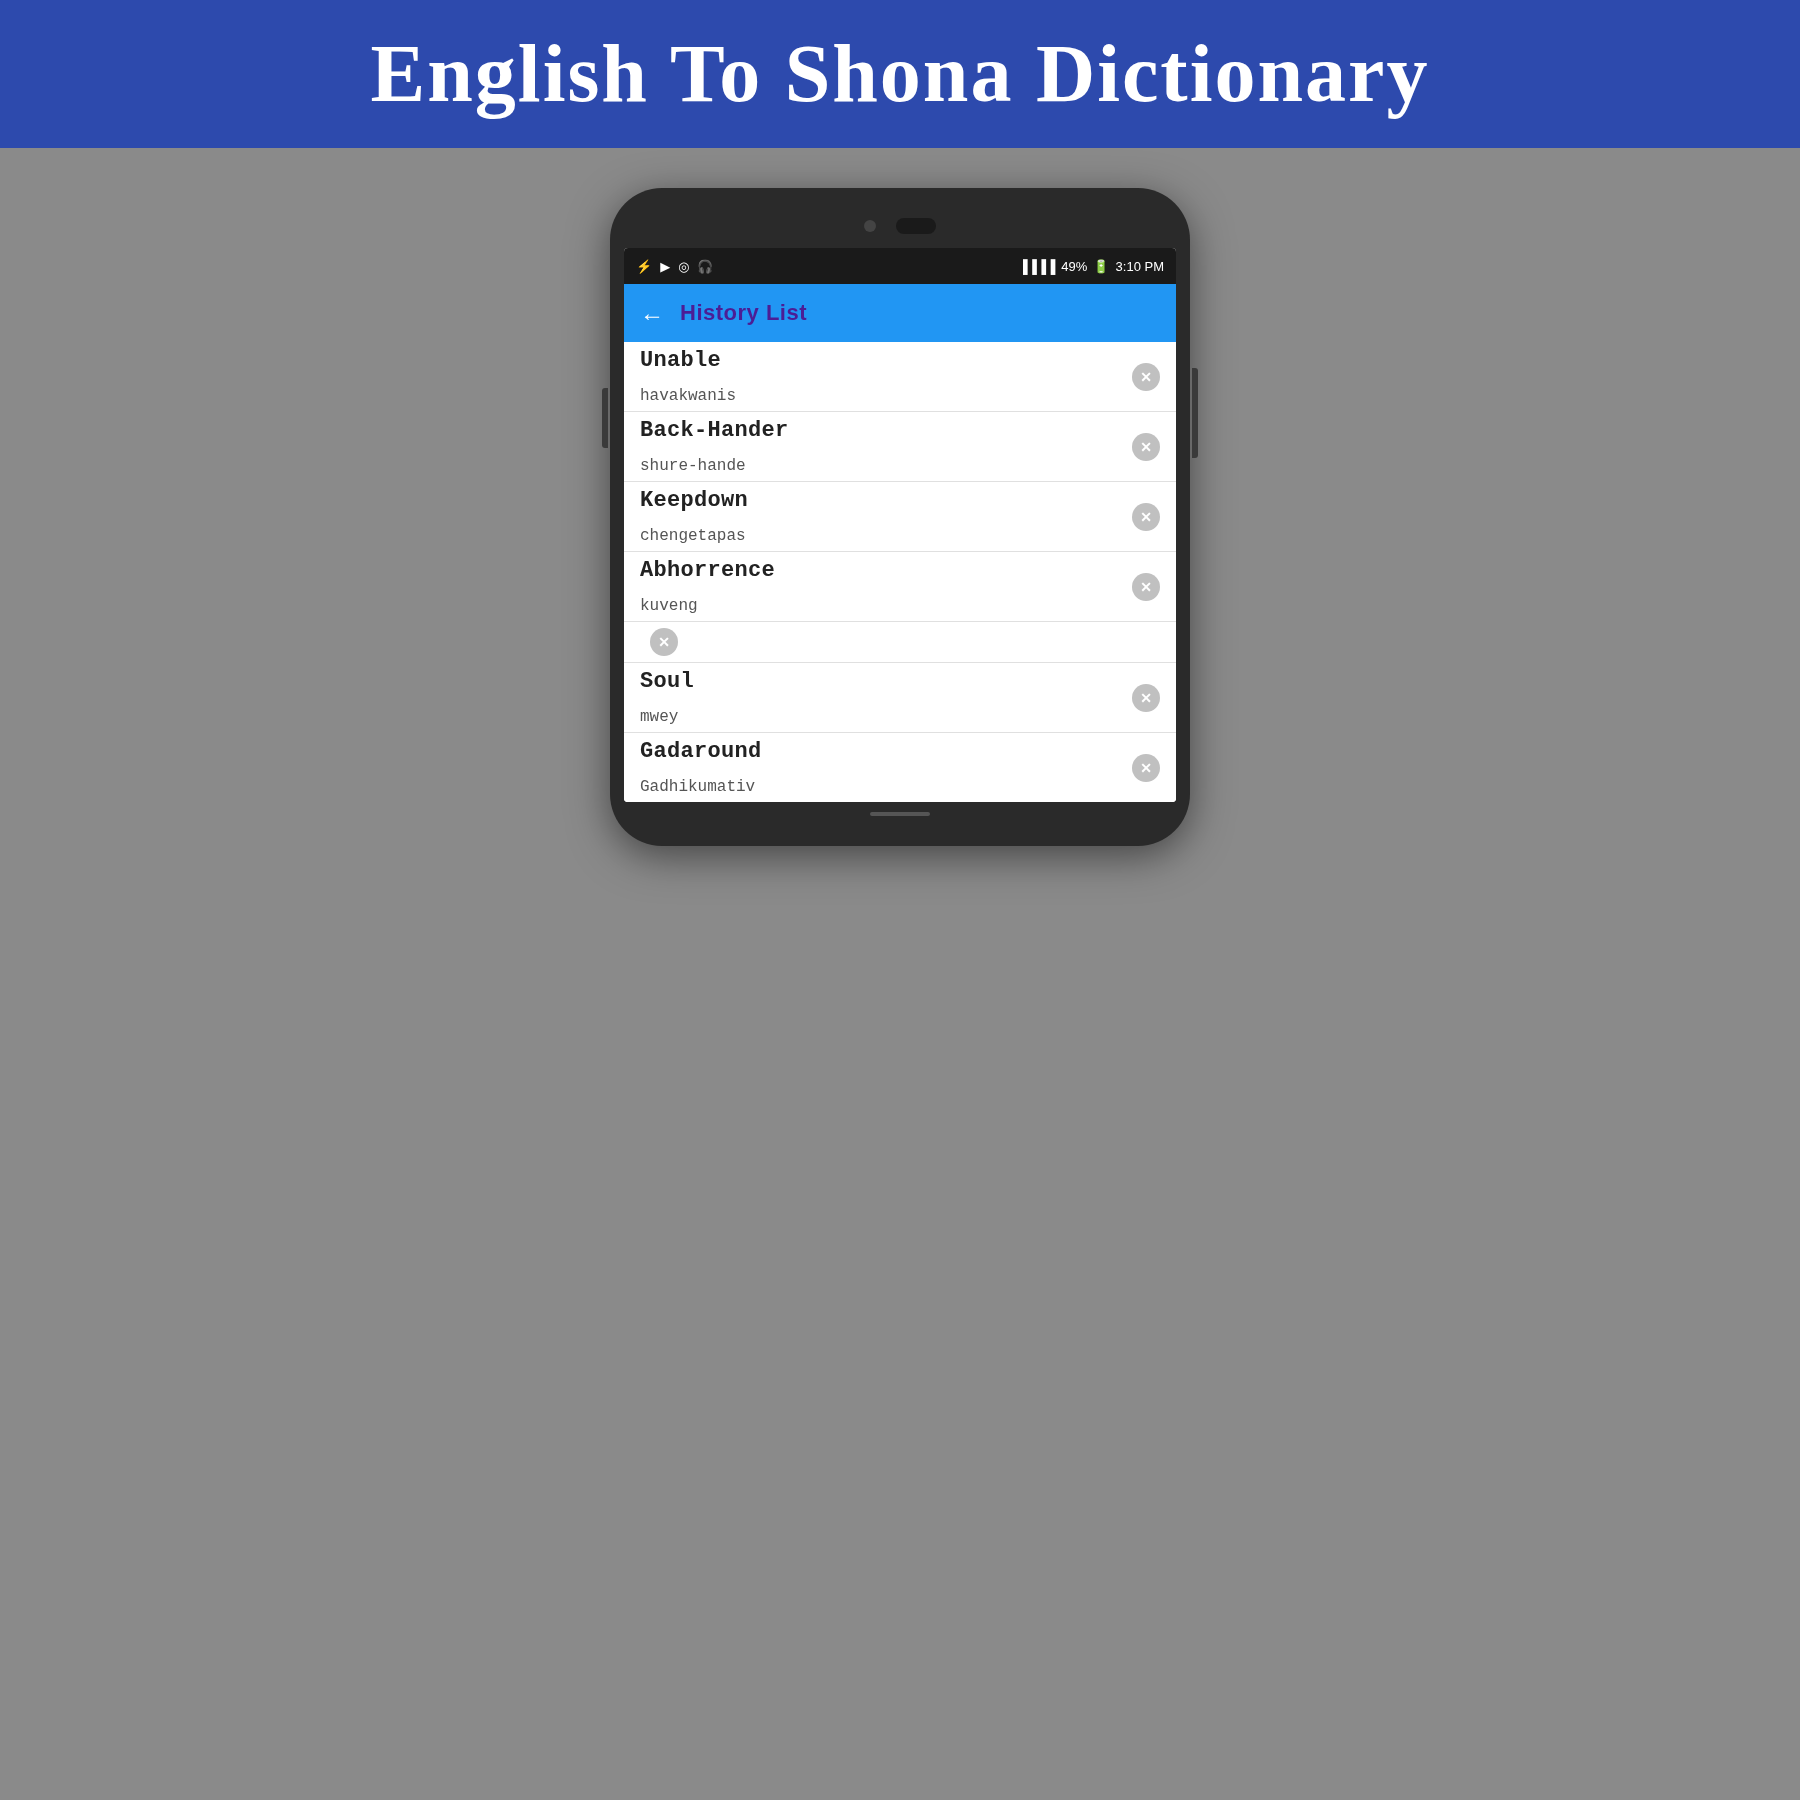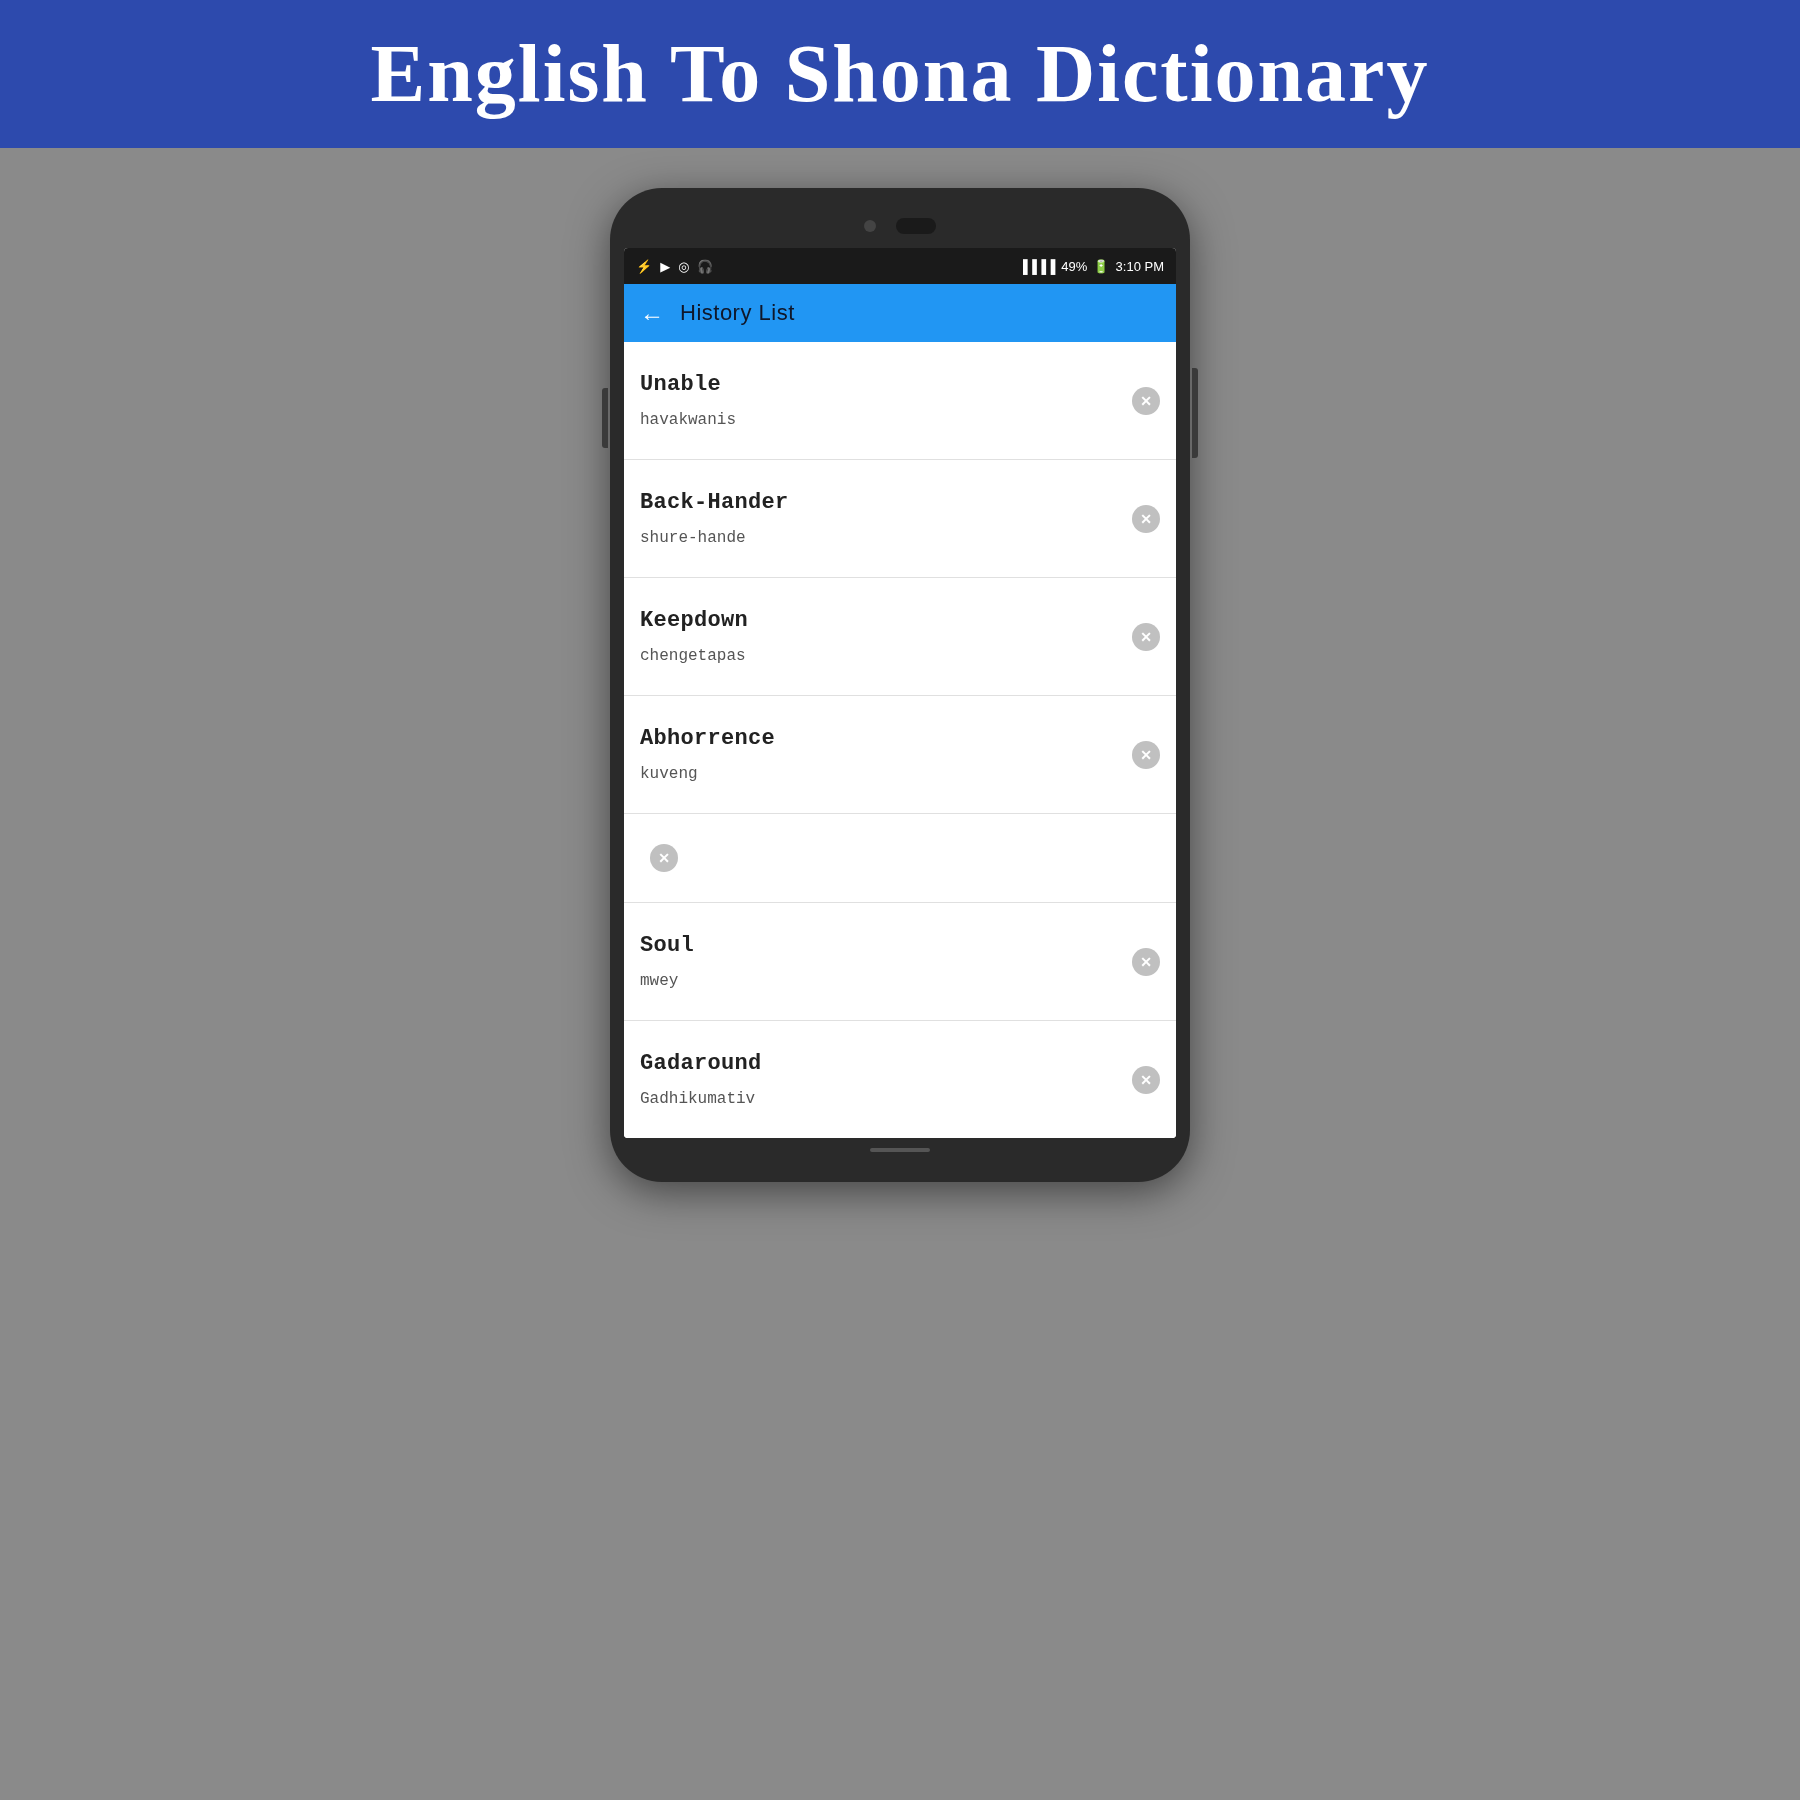--- a/index.html
+++ b/index.html
@@ -122,35 +122,35 @@
       gap: 16px;
     }
 
     .back-arrow {
       color: white;
       font-size: 24px;
       cursor: pointer;
     }
 
     .app-bar-title {
-      color: #0f172a;
+      color: #4c1d95;
       font-size: 22px;
-      font-weight: 400;
+      font-weight: 700;
       letter-spacing: 0.5px;
     }
 
     
     .list-container {
       background-color: #f5f5f5;
     }
 
     
     .list-item {
       background-color: white;
-      padding: 30px 16px;
+      padding: 6px 16px;
       display: flex;
       align-items: center;
       justify-content: space-between;
       border-bottom: 1px solid #e0e0e0;
       cursor: pointer;
     }
 
     .list-item:last-child {
       border-bottom: none;
     }

